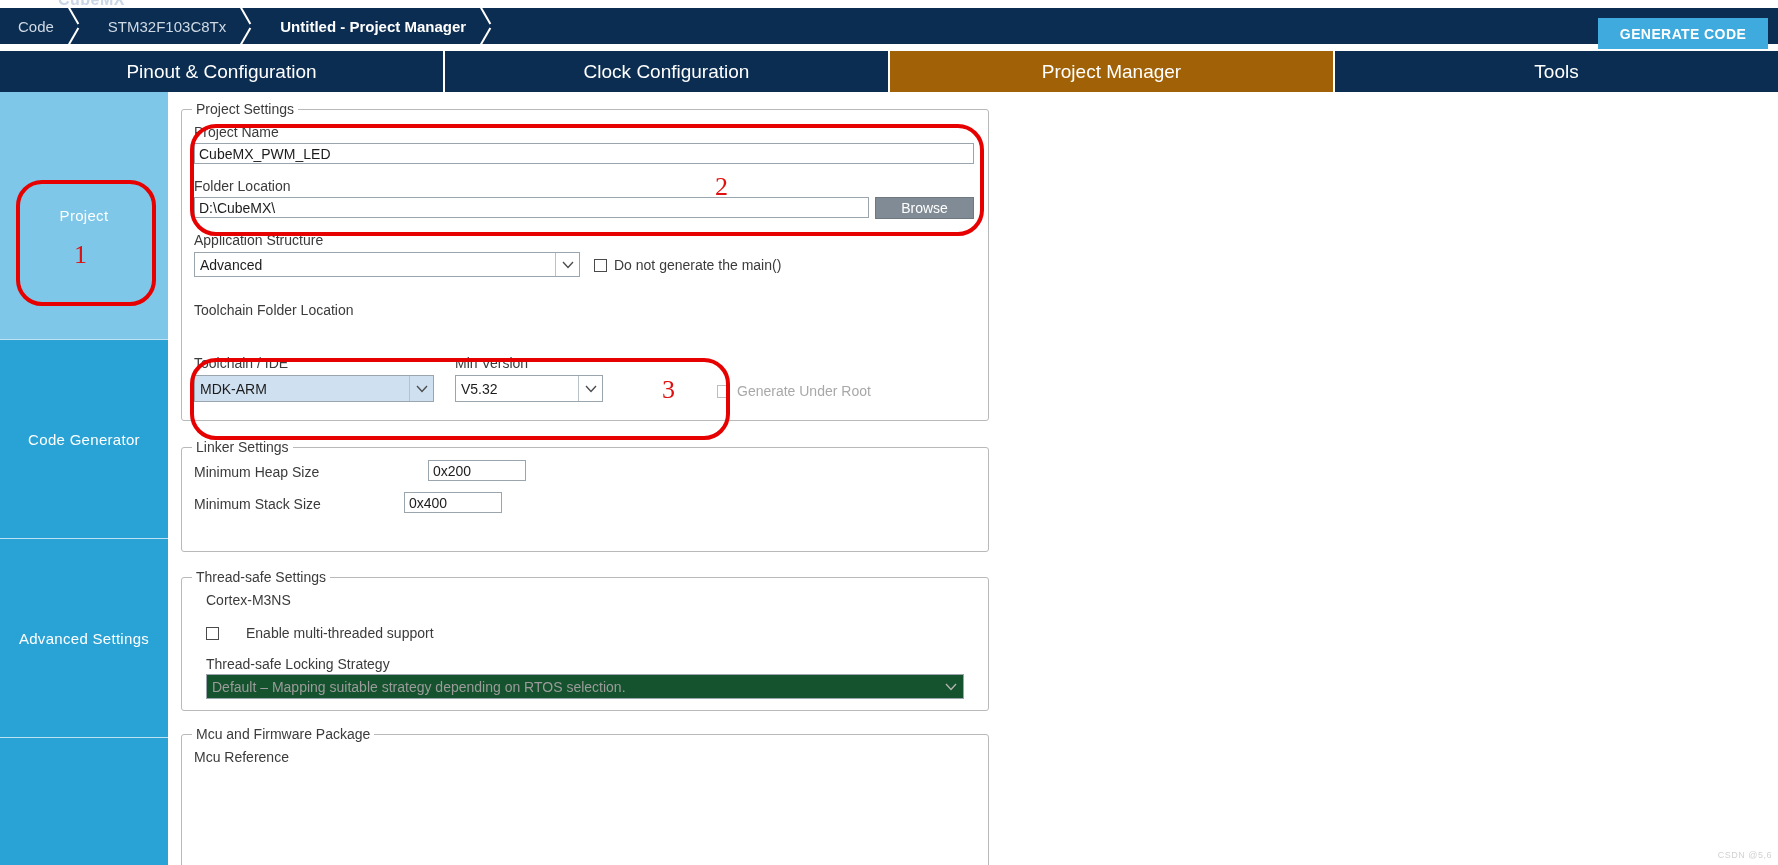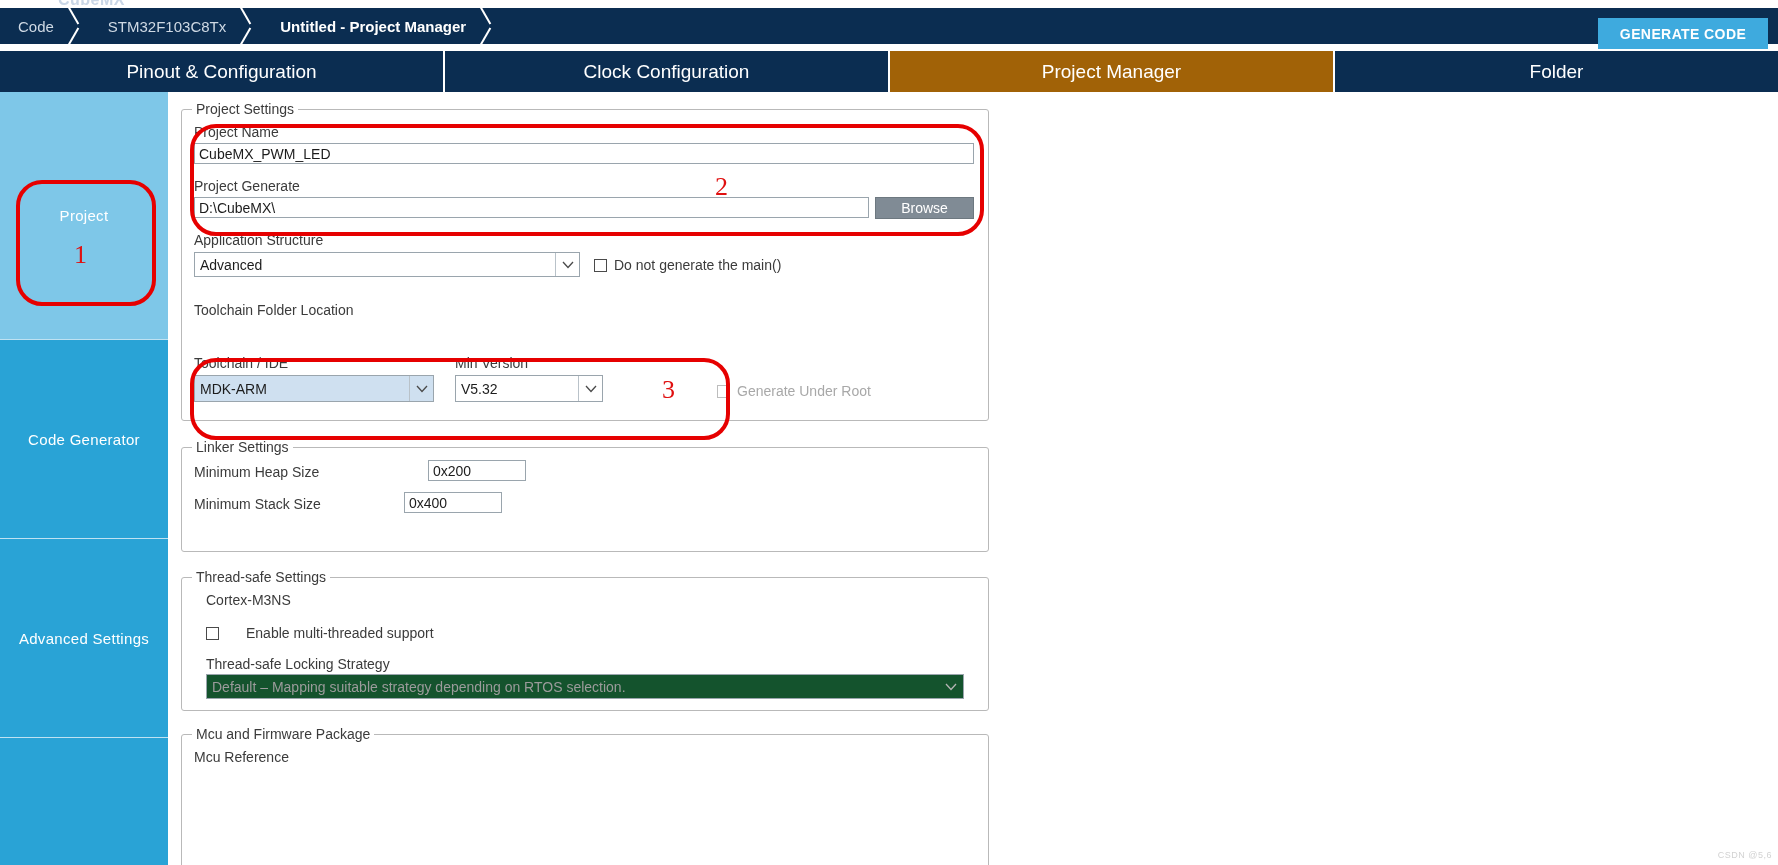--- a/index.html
+++ b/index.html
@@ -256,21 +256,21 @@
     <div class="crumb active">Untitled - Project Manager</div>
     <div class="chev"></div>
 
     <div class="generate-code-btn">GENERATE CODE</div>
   </div>
 
   <div class="tab-bar">
     <div class="tab">Pinout &amp; Configuration</div>
     <div class="tab">Clock Configuration</div>
     <div class="tab selected">Project Manager</div>
-    <div class="tab">Folder</div>
+    <div class="tab">Tools</div>
   </div>
 
   <div class="sidebar">
     <div class="side-item sel" style="top:0px;   height:247px; position:absolute;">
       <span>Project</span>
     </div>
     <div class="side-item norm" style="top:247px; height:199px; position:absolute;">
       <span>Code Generator</span>
     </div>
     <div class="side-item norm" style="top:446px; height:199px; position:absolute;">
@@ -280,21 +280,21 @@
   </div>
 
   <div class="content">
 
     <div class="groupbox" style="left:12px; top:17px; width:808px; height:312px;">
       <div class="group-title">Project Settings</div>
 
       <div class="fld-label" style="left:12px; top:14px;">Project Name</div>
       <div class="txtbox" style="left:12px; top:33px; width:780px; height:21px;">CubeMX_PWM_LED</div>
 
-      <div class="fld-label" style="left:12px; top:68px;">Project Generate</div>
+      <div class="fld-label" style="left:12px; top:68px;">Folder Location</div>
       <div class="txtbox" style="left:12px; top:87px; width:675px; height:21px;">D:\CubeMX\</div>
       <div class="btn-browse" style="left:693px; top:87px; width:99px; height:22px;">Browse</div>
 
       <div class="fld-label" style="left:12px; top:122px;">Application Structure</div>
       <div class="combo" style="left:12px; top:142px; width:386px; height:25px;">
         <span class="cval">Advanced</span>
         <span class="carrow">
           <svg width="12" height="8" viewBox="0 0 12 8" aria-hidden="true">
               <path d="M1 1 L6 6.5 L11 1" stroke="#4a4a4a" stroke-width="1.3" fill="none"></path>
             </svg>

